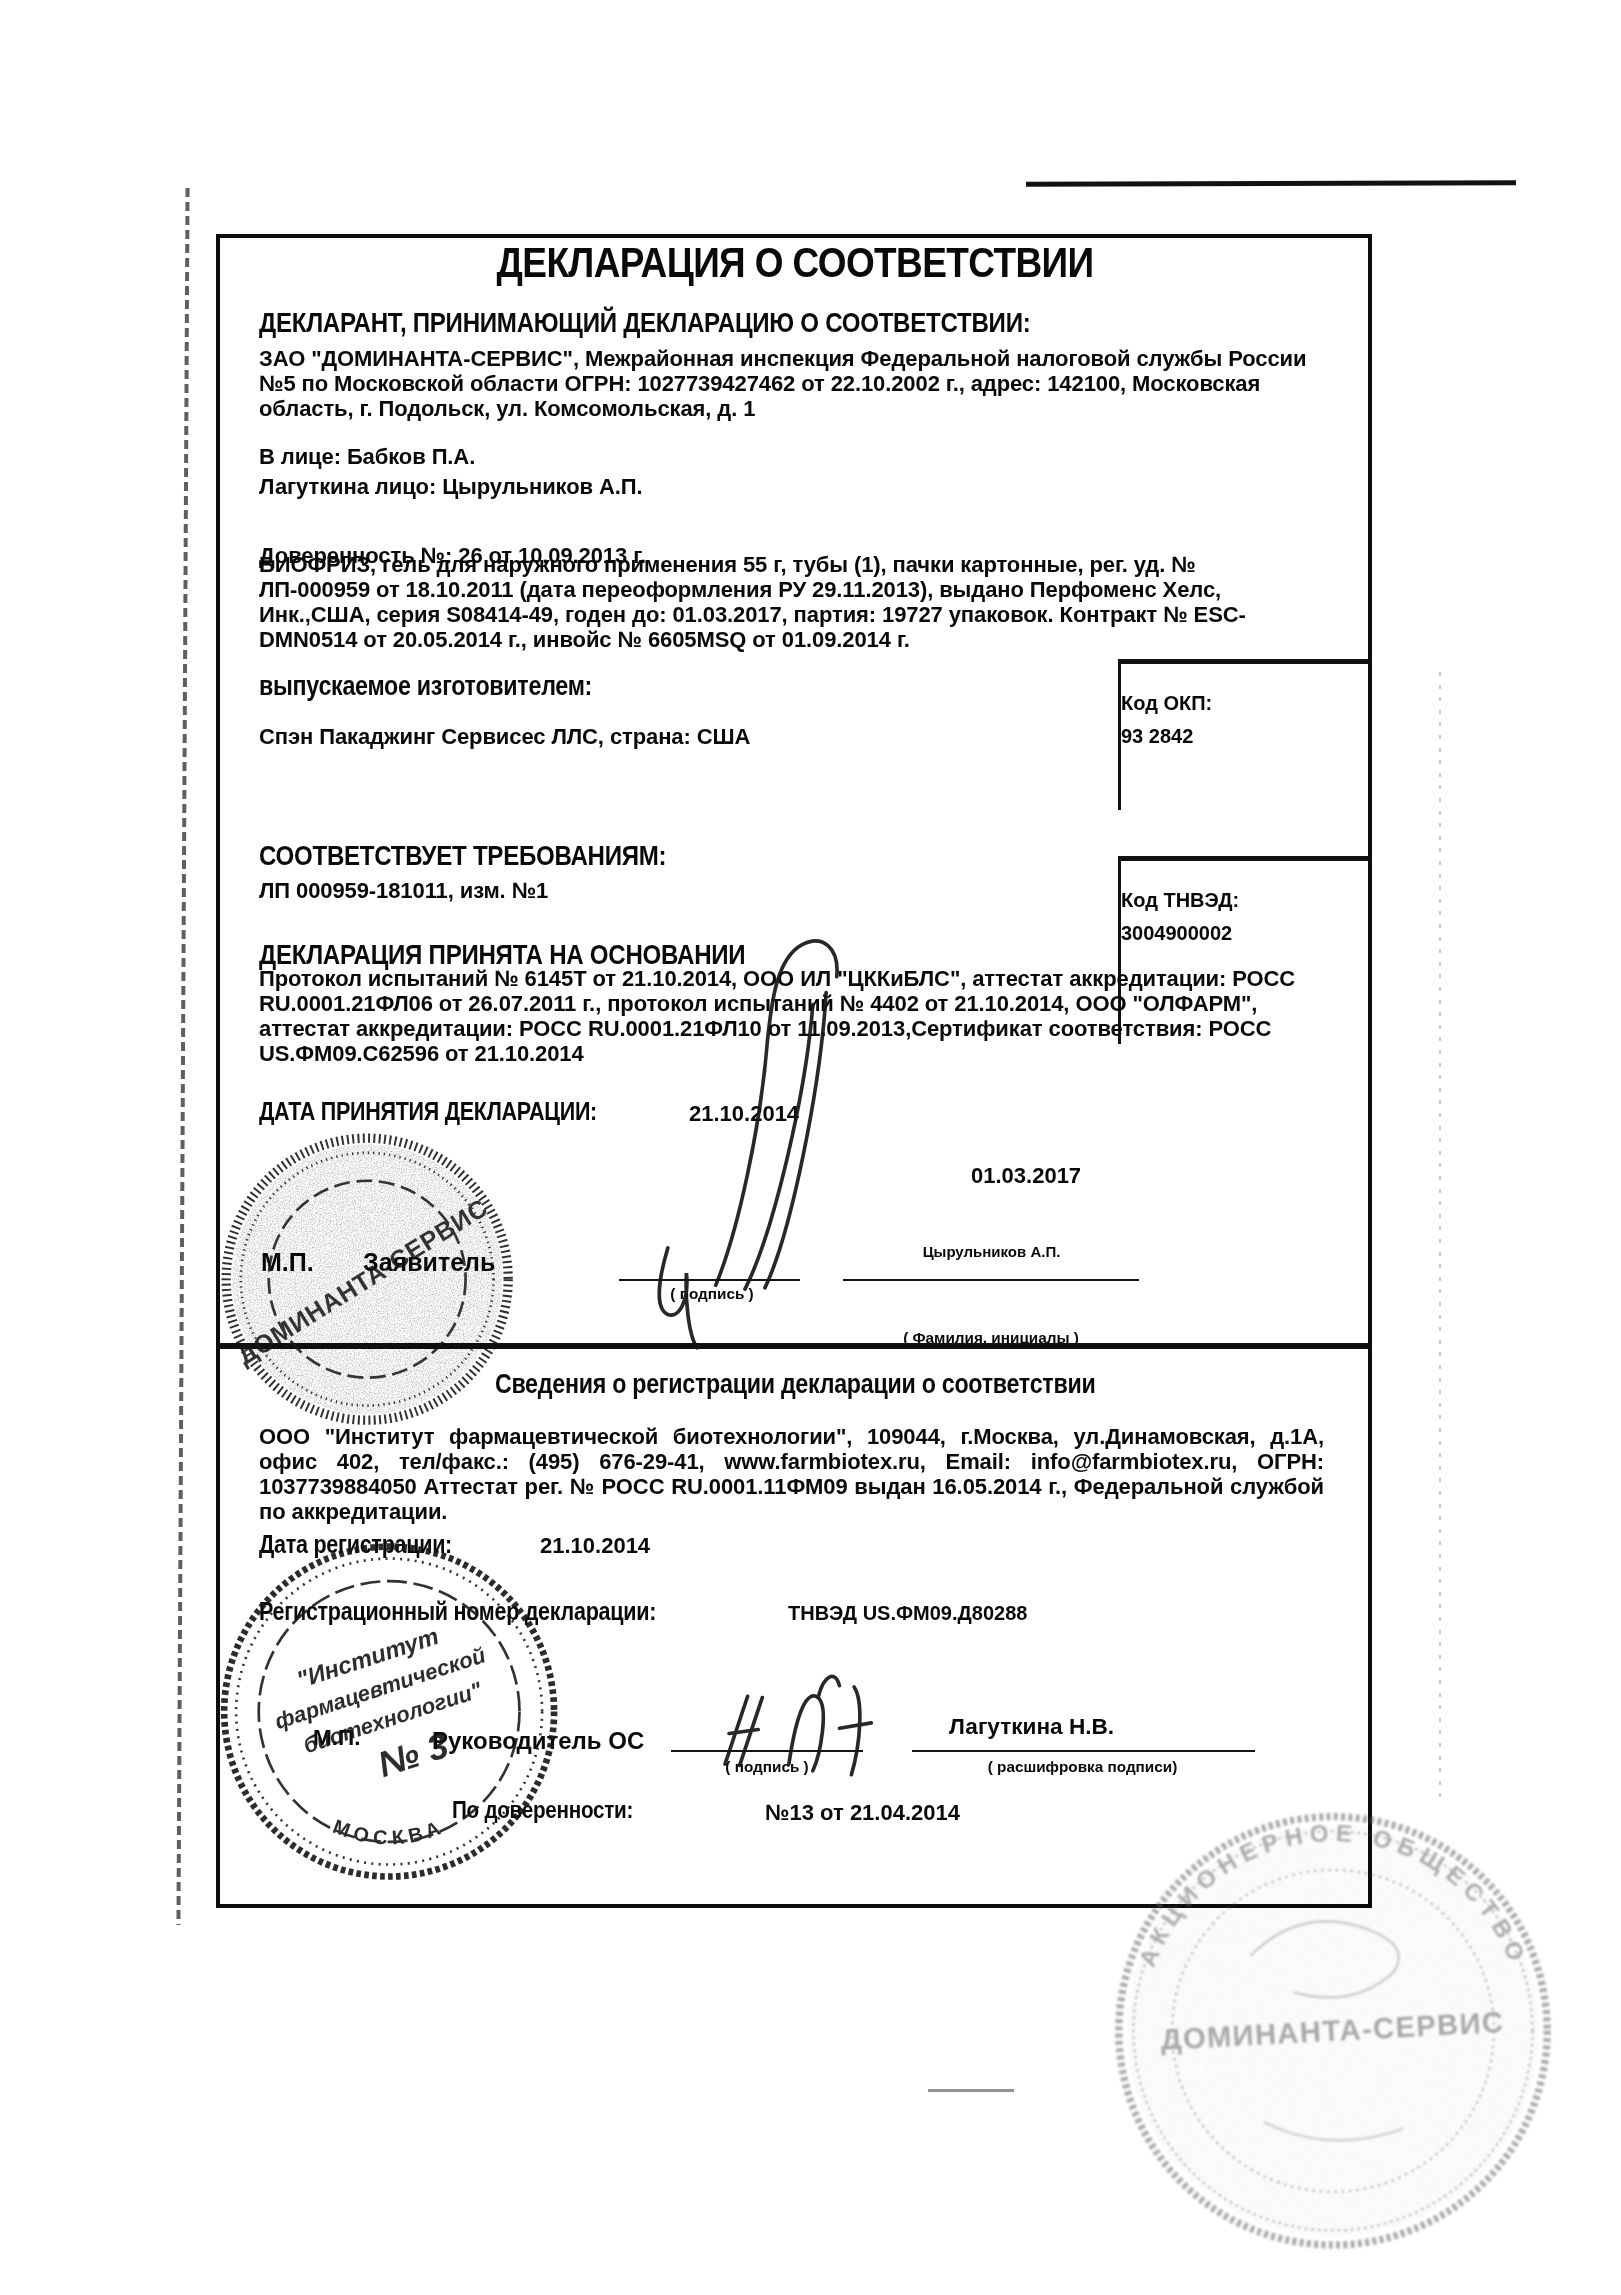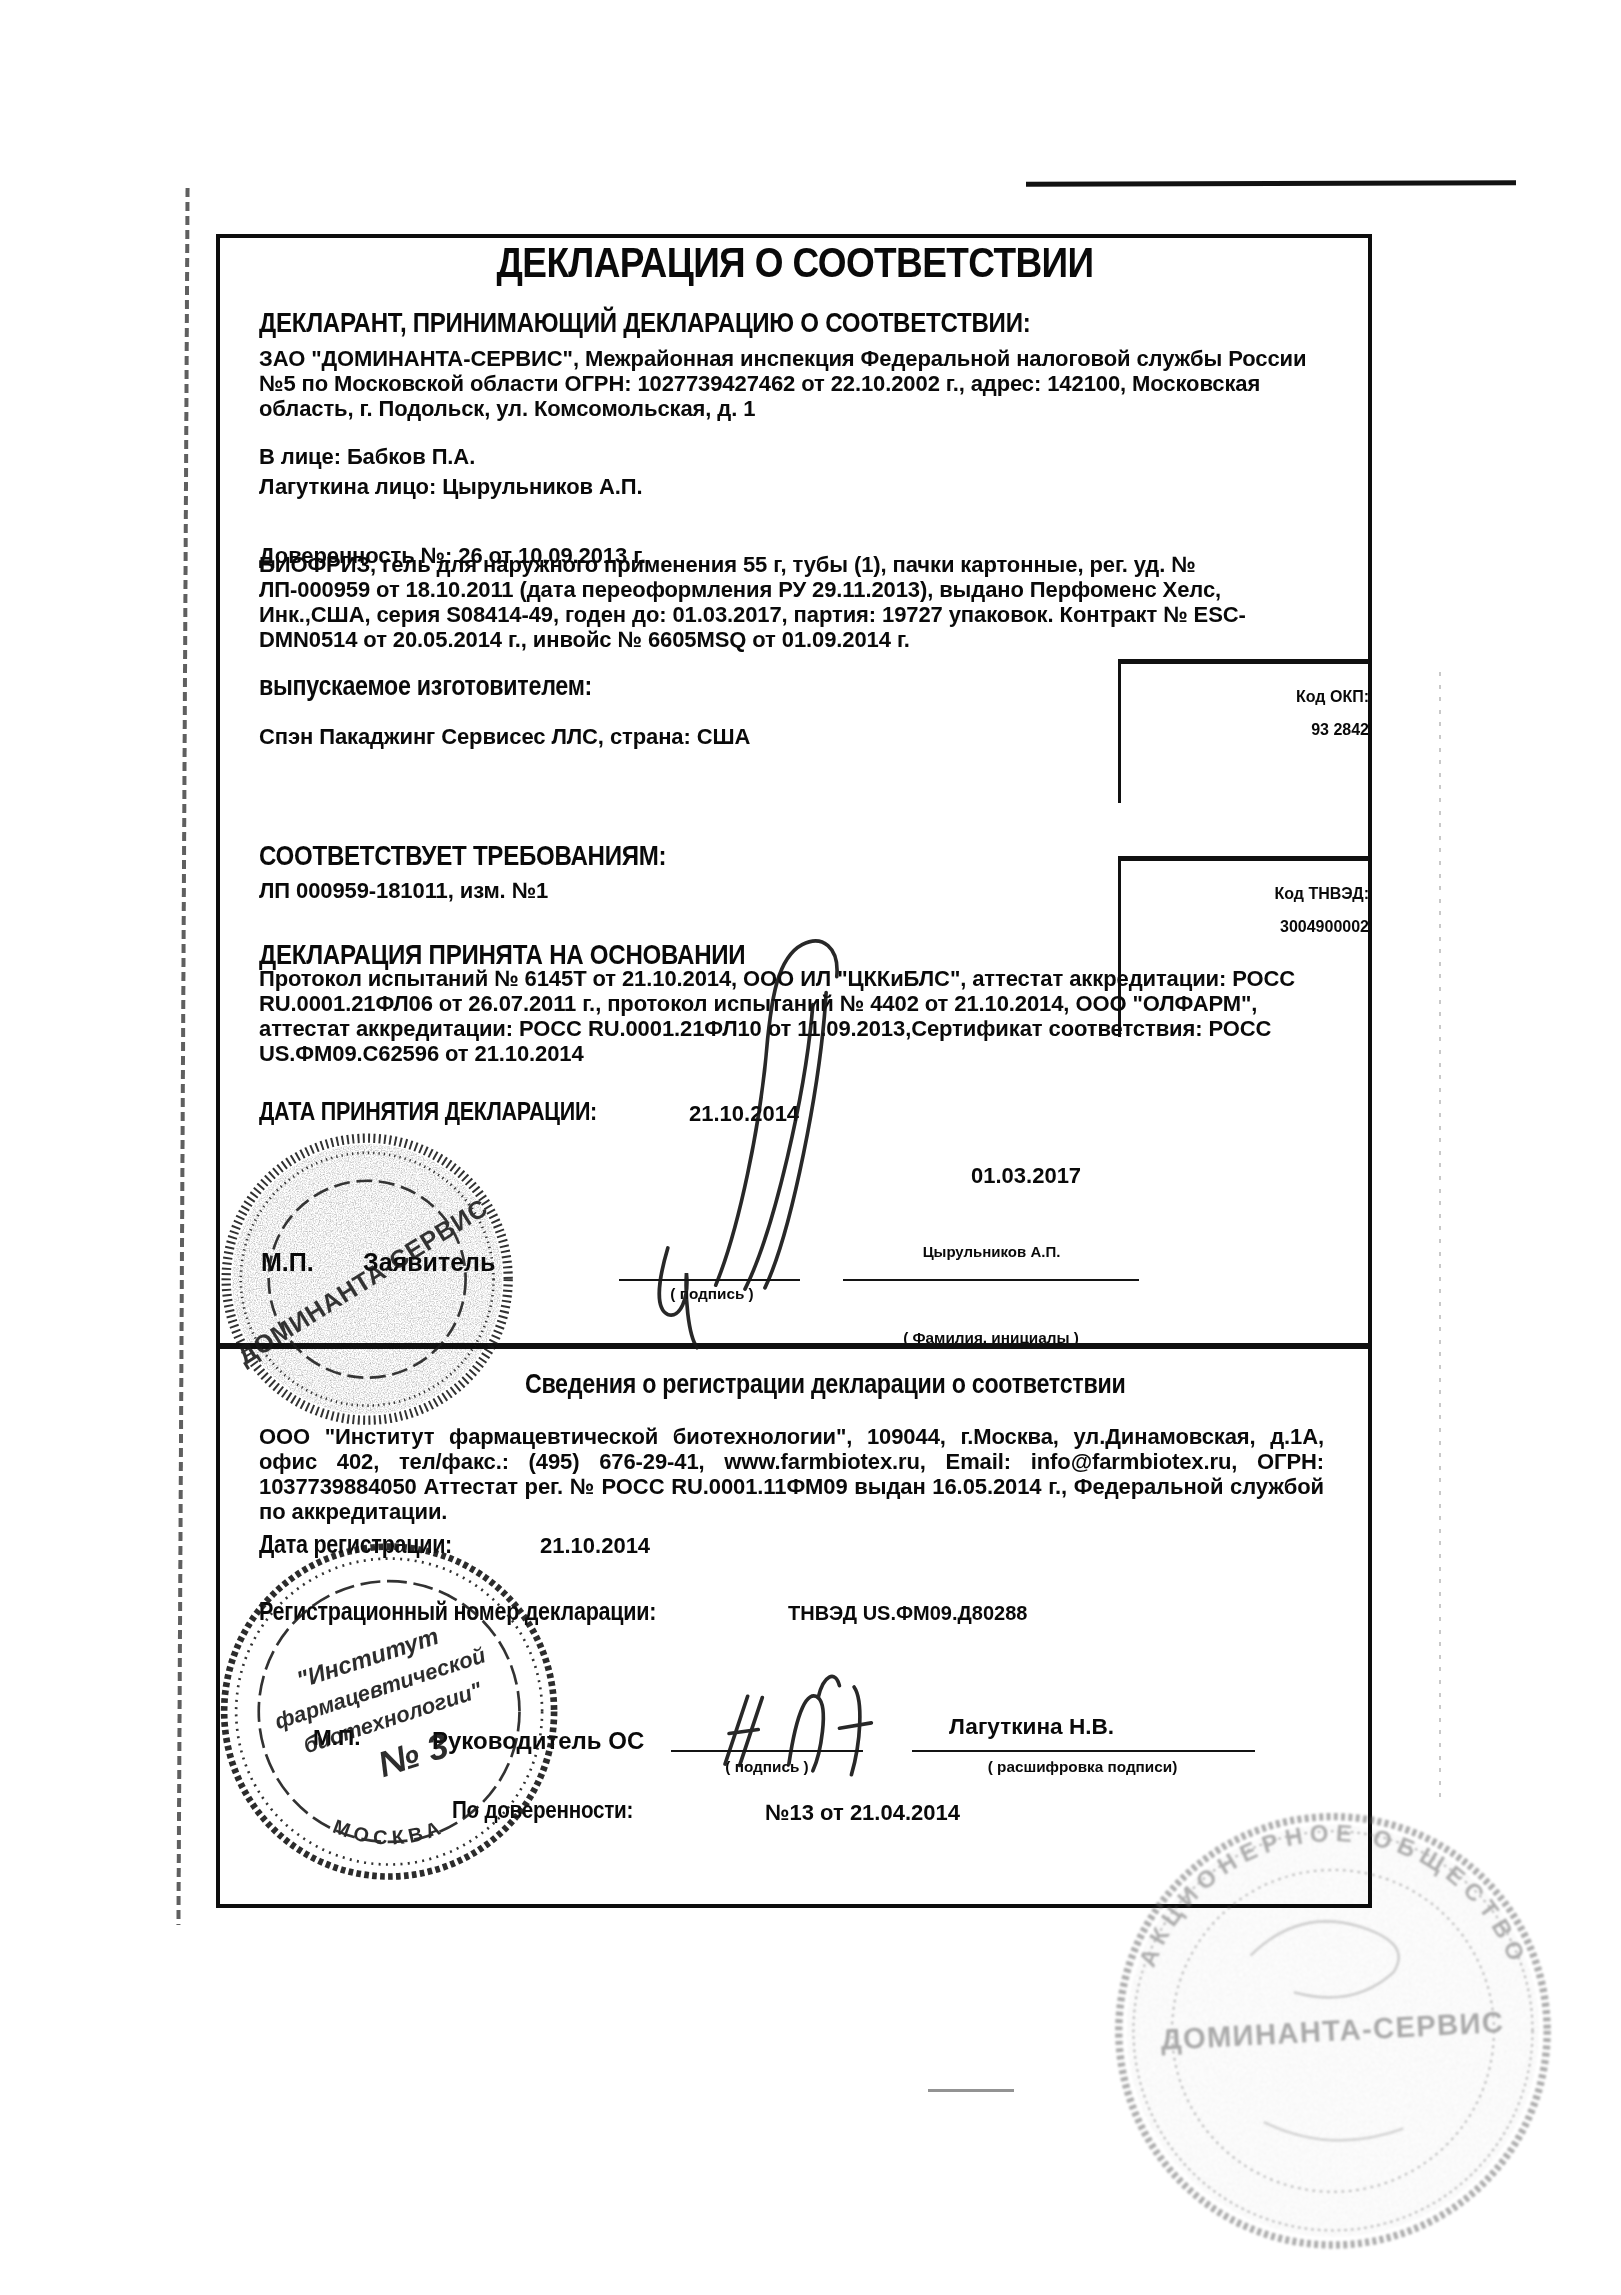--- a/index.html
+++ b/index.html
@@ -14,22 +14,22 @@
   .h2{font-size:25px;font-weight:bold;white-space:nowrap;display:inline-block;
       transform:scaleX(.86);transform-origin:0 60%;letter-spacing:-0.3px;}
   .title{font-size:43px;font-weight:bold;white-space:nowrap;display:inline-block;
       transform:scaleX(.86);transform-origin:50% 50%;letter-spacing:-0.7px;}
   .t{font-size:22px;font-weight:bold;line-height:25px;letter-spacing:-0.1px;}
   .v{font-size:22px;font-weight:bold;white-space:nowrap;}
   .cap{font-size:15.3px;font-weight:bold;white-space:nowrap;text-align:center;}
   .center{text-align:center;}
   .just{text-align:justify;}
   .doc-border{left:216px;top:234px;width:1148px;height:1666px;border:4.7px solid #0d0d0d;}
-  .code-box{border-top:5.3px solid #111;border-left:3.3px solid #111;text-align:right;
-      font-size:16px;font-weight:bold;line-height:33px;padding-top:16px;}
+  .code-box{border-top:5.3px solid #111;border-left:3.3px solid #111;text-align:left;
+      font-size:20px;font-weight:bold;line-height:33px;padding-top:23px;}
   .sigline{border-top:2.7px solid #141414;}
   .divider{background:#101010;}
   .edge-left{background:repeating-linear-gradient(180deg,#2a2a2a 0 8.6px,rgba(0,0,0,0) 8.6px 14px);
       opacity:.75;transform:rotate(.3deg);}
   .top-right-line{background:#121212;transform:rotate(-.15deg);}
   .right-dots{background:repeating-linear-gradient(180deg,#555 0 4px,rgba(0,0,0,0) 4px 12.6px);opacity:.32;}
   .bottom-dash{background:#3a3a3a;opacity:.55;}
   svg.overlay{position:absolute;left:0;top:0;pointer-events:none;}
 </style>
 </head>
@@ -93,21 +93,21 @@
   <div class="abs v" style="font-size:25px;left:261px;top:1248px;">М.П.</div>
   <div class="abs v" style="font-size:25px;left:363px;top:1248px;">Заявитель</div>
   <div class="abs v center" style="left:845px;top:1243px;width:293px;font-size:15px;">Цырульников А.П.</div>
   <div class="abs sigline" style="left:619px;top:1279px;width:181px;"></div>
   <div class="abs sigline" style="left:843px;top:1279px;width:296px;"></div>
   <div class="abs cap" style="left:639px;top:1285px;width:146px;">( подпись )</div>
   <div class="abs cap" style="left:858px;top:1329px;width:266px;">( Фамилия, инициалы )</div>
 
   <div class="abs divider" style="left:220px;top:1343px;width:1150px;height:6px;"></div>
 
-  <div class="abs center" style="left:216px;top:1369px;width:1158px;padding-left:30px;">
+  <div class="abs center" style="left:216px;top:1369px;width:1158px;">
     <span class="h2" style="font-size:27px;transform-origin:50% 50%;">Сведения о регистрации декларации о соответствии</span>
   </div>
   <div class="abs t just" style="left:259px;top:1424px;width:1065px;">ООО "Институт фармацевтической биотехнологии", 109044, г.Москва, ул.Динамовская, д.1А, офис 402, тел/факс.: (495) 676-29-41, www.farmbiotex.ru, Email: info@farmbiotex.ru, ОГРН: 1037739884050 Аттестат рег. № РОСС RU.0001.11ФМ09 выдан 16.05.2014 г., Федеральной службой по аккредитации.</div>
 
   <div class="abs" style="left:259px;top:1530px;">
     <span class="h2">Дата регистрации:</span>
   </div>
   <div class="abs v" style="left:540px;top:1533px;">21.10.2014</div>
 
   <div class="abs" style="left:259px;top:1597px;">

